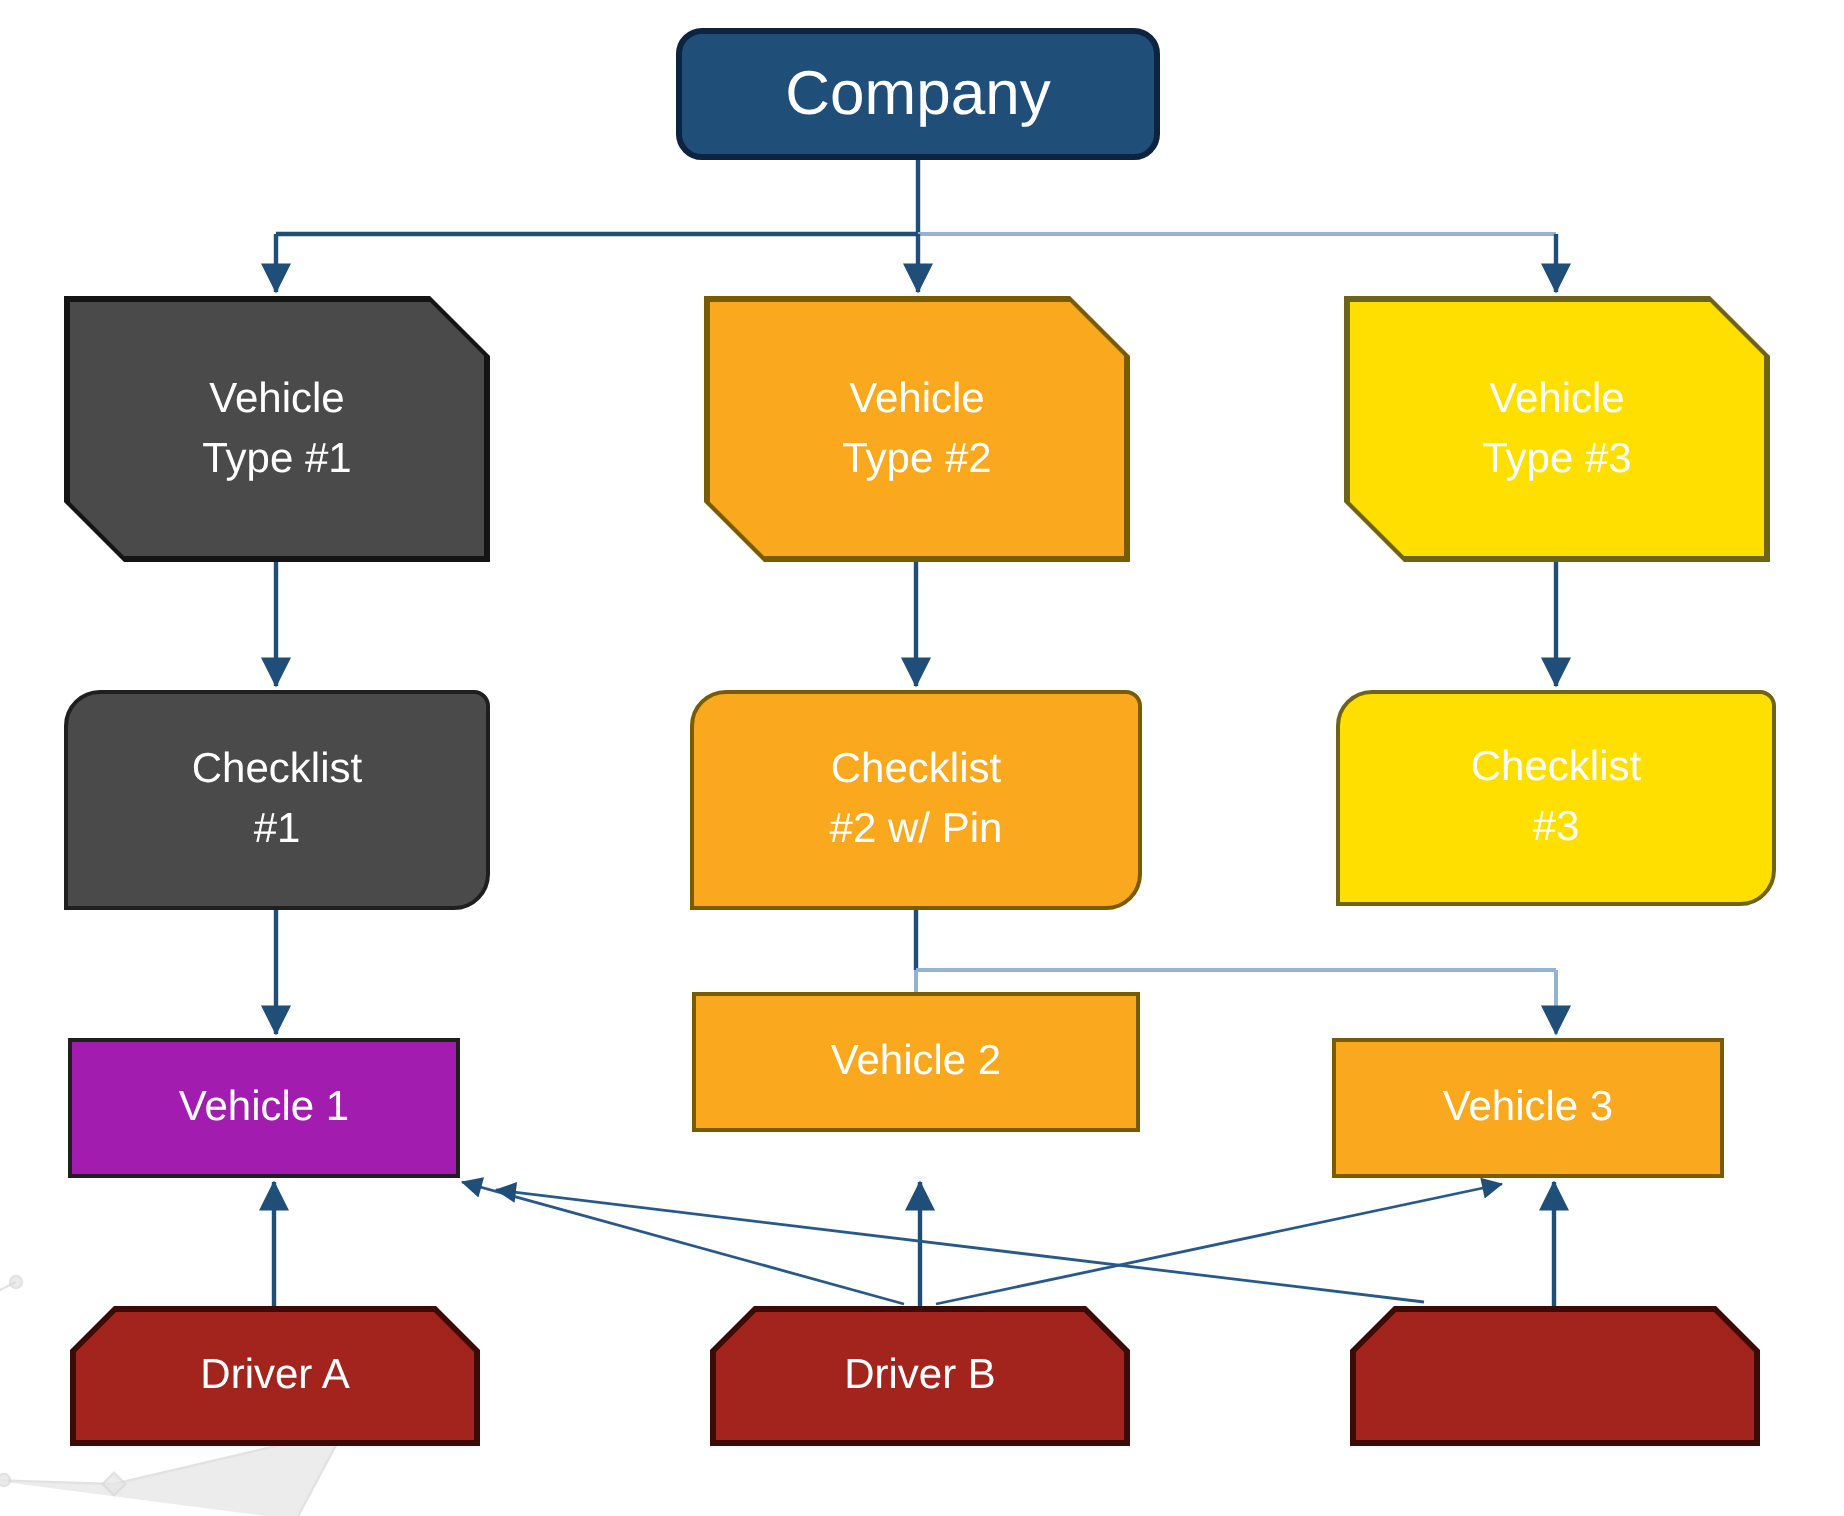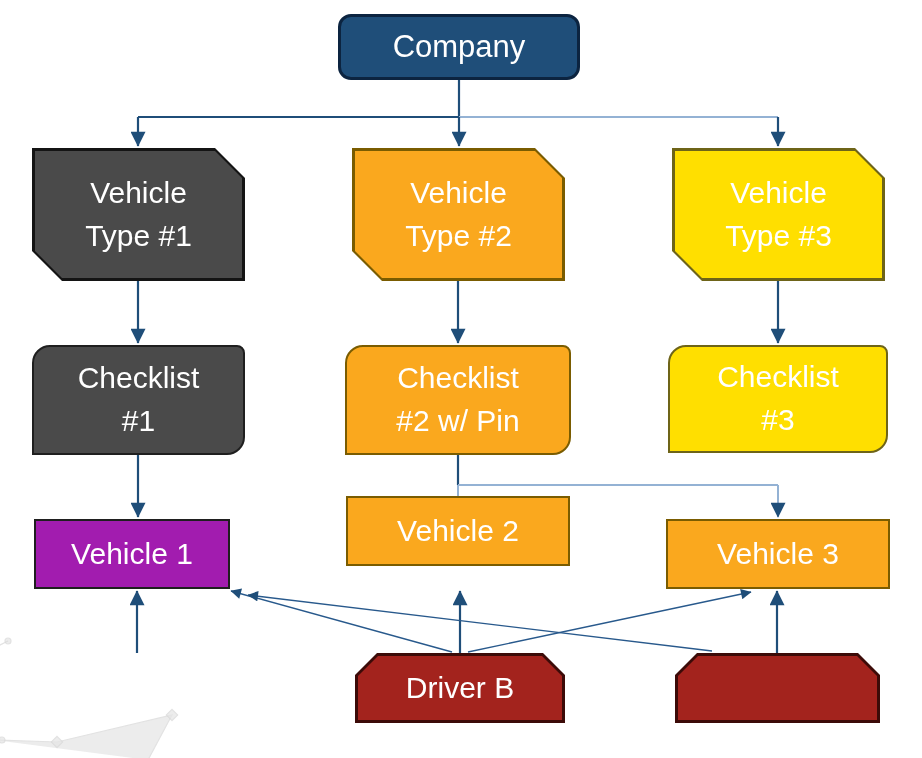--- a/index.html
+++ b/index.html
@@ -6,32 +6,32 @@
   .stage{
     position:relative;width:922px;height:758px;background:#ffffff;overflow:hidden;
     font-family:"Liberation Sans",sans-serif;
   }
   svg.layer{position:absolute;left:0;top:0;width:922px;height:758px;}
 
   
   .node{position:absolute;display:flex;align-items:center;justify-content:center;box-sizing:border-box;}
   .lbl{
     position:relative;z-index:3;color:#ffffff;text-align:center;
-    white-space:pre-line;line-height:1.42;font-size:30px;
+    white-space:pre-line;line-height:1.42;font-size:21px;
   }
   .n-company{left:338px;top:14px;width:242px;height:66px;background:#1F4E79;border:3px solid #0C2440;border-radius:13px;}
   .n-company .lbl{font-size:31px;}
   .n-c1{left:32px; top:345px;width:213px;height:110px;background:#4A4A4A;border:2.5px solid #1F1F1F;border-radius:18px 8px 18px 0;}
   .n-c2{left:345px;top:345px;width:226px;height:110px;background:#FAA81E;border:2.5px solid #7A5C00;border-radius:18px 8px 18px 0;}
   .n-c3{left:668px;top:345px;width:220px;height:108px;background:#FFDF00;border:2.5px solid #6E6418;border-radius:18px 8px 18px 0;}
 
   
   .n-v1{left:34px; top:519px;width:196px;height:70px;background:#a21caf;border:2.5px solid #1F1F1F;}
   .n-v2{left:346px;top:496px;width:224px;height:70px;background:#FAA81E;border:2.5px solid #7A5C00;}
-  .n-v3{left:666px;top:519px;width:224px;height:70px;background:#FAA81E;border:2.5px solid #7A5C00;}
+  .n-v3{left:666px;top:519px;width:196px;height:70px;background:#FAA81E;border:2.5px solid #7A5C00;}
 
   
   .snip{background:transparent;}
   .snip .edge{position:absolute;inset:0;z-index:1;}
   .snip .fill{position:absolute;inset:3px;z-index:2;}
   
   .vt .edge{clip-path:polygon(0 0,calc(100% - 30px) 0,100% 30px,100% 100%,30px 100%,0 calc(100% - 30px));}
   .vt .fill{clip-path:polygon(0 0,calc(100% - 27px) 0,100% 27px,100% 100%,27px 100%,0 calc(100% - 27px));}
   .n-vt1{left:32px; top:148px;width:213px;height:133px;}
   .n-vt2{left:352px;top:148px;width:213px;height:133px;}
@@ -141,20 +141,25 @@
   <div class="node n-v1">
     <div class="lbl">Vehicle 1</div>
   </div>
   <div class="node n-v2">
     <div class="lbl">Vehicle 2</div>
   </div>
   <div class="node n-v3">
     <div class="lbl">Vehicle 3</div>
   </div>
 
+  <div class="node snip drv n-da">
+    <div class="edge"></div>
+    <div class="fill"></div>
+    <div class="lbl">Driver A</div>
+  </div>
   <div class="node snip drv n-db">
     <div class="edge"></div>
     <div class="fill"></div>
     <div class="lbl">Driver B</div>
   </div>
   <div class="node snip drv n-dc">
     <div class="edge"></div>
     <div class="fill"></div>
   </div>
 

